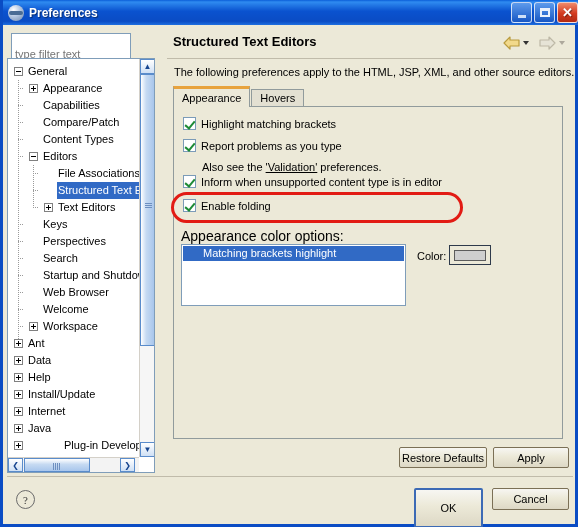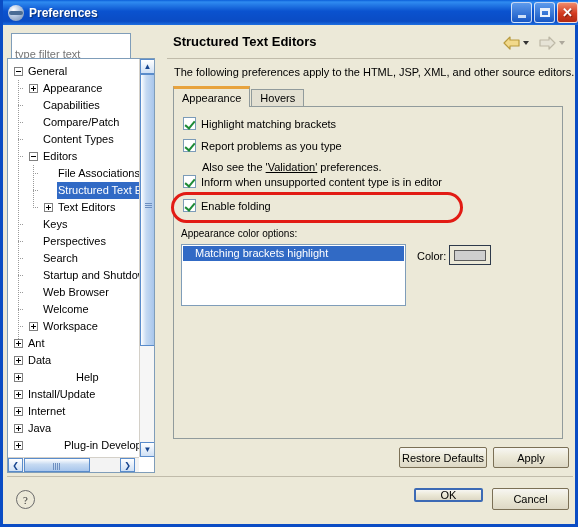--- a/index.html
+++ b/index.html
@@ -145,28 +145,28 @@
     width:13px;height:13px;background:#fff;border:1px solid #7b9bb8;
     box-sizing:border-box;margin-right:5px;position:relative;flex:0 0 auto;
   }
   .chk.on:after{
     content:"";position:absolute;left:3px;top:1px;width:4px;height:8px;
     border:solid #1E8B36;border-width:0 2px 2px 0;transform:rotate(40deg);
   }
   .subnote{position:absolute;font-size:11px;color:#000;white-space:nowrap;}
   .lnk{color:#000;text-decoration:underline;}
 
-  .colorlabel{position:absolute;left:178px;top:228px;font-size:10px;color:#000;}
+  .colorlabel{position:absolute;left:178px;top:228px;font-size:14px;color:#000;}
   .colorlist{
     position:absolute;left:178px;top:244px;width:225px;height:62px;
     background:#fff;border:1px solid #7F9DB9;box-sizing:border-box;padding:1px;
   }
   .colorlist .item{
     height:15px;line-height:15px;font-size:11px;color:#fff;background:#316AC5;
-    padding-left:12px;white-space:nowrap;
+    padding-left:20px;white-space:nowrap;
   }
   .colorswatchlabel{position:absolute;left:414px;top:250px;font-size:11px;color:#000;}
   .swatchbtn{
     position:absolute;left:446px;top:245px;width:42px;height:20px;
     background:#ECE9D8;border:1px solid #2E3A4B;box-sizing:border-box;
     display:flex;align-items:center;justify-content:center;
   }
   .swatch{width:32px;height:11px;background:#CFCFCF;border:1px solid #5C5C5C;box-sizing:border-box;}
 
   
@@ -181,21 +181,21 @@
     background:linear-gradient(to bottom,#f7f6f2,#ECE9D8 45%,#DDD8C5);
     border:1px solid #7B7056;box-sizing:border-box;
     font-size:11px;color:#000;font-family:"Liberation Sans", sans-serif;
     display:flex;align-items:center;justify-content:center;
     border-radius:2px;
   }
   .btn.default{border:2px solid #3C6AB5;}
   .btn-restore{position:absolute;left:396px;top:447px;width:88px;height:21px;}
   .btn-apply{position:absolute;left:490px;top:447px;width:76px;height:21px;}
   .footsep{position:absolute;left:4px;top:476px;width:566px;height:1px;background:#C0BBAA;}
-  .btn-ok{position:absolute;left:411px;top:488px;width:69px;height:14px;}
+  .btn-ok{position:absolute;left:411px;top:488px;width:69px;height:40px;}
   .btn-cancel{position:absolute;left:489px;top:488px;width:77px;height:22px;}
 
   .helpbtn{
     position:absolute;left:13px;top:490px;width:17px;height:17px;border-radius:50%;
     border:1px solid #6b6b6b;background:#ECE9D8;
     display:flex;align-items:center;justify-content:center;
     font-size:11px;color:#333;font-family:"Liberation Serif", serif;
   }
 </style>
 </head>
@@ -288,21 +288,21 @@
           <span class="tlabel">Workspace</span>
         </div>
         <div class="trow" style="left: 6px; top: 276px;">
           <span class="exp plus"></span>
           <span class="tlabel">Ant</span>
         </div>
         <div class="trow" style="left: 6px; top: 293px;">
           <span class="exp plus"></span>
           <span class="tlabel">Data</span>
         </div>
-        <div class="trow" style="left: 6px; top: 310px; gap: 48px;">
+        <div class="trow" style="left: 6px; top: 310px;">
           <span class="exp plus"></span>
           <span class="tlabel">Help</span>
         </div>
         <div class="trow" style="left: 6px; top: 327px;">
           <span class="exp plus"></span>
           <span class="tlabel">Install/Update</span>
         </div>
         <div class="trow" style="left: 6px; top: 344px;">
           <span class="exp plus"></span>
           <span class="tlabel">Internet</span>

